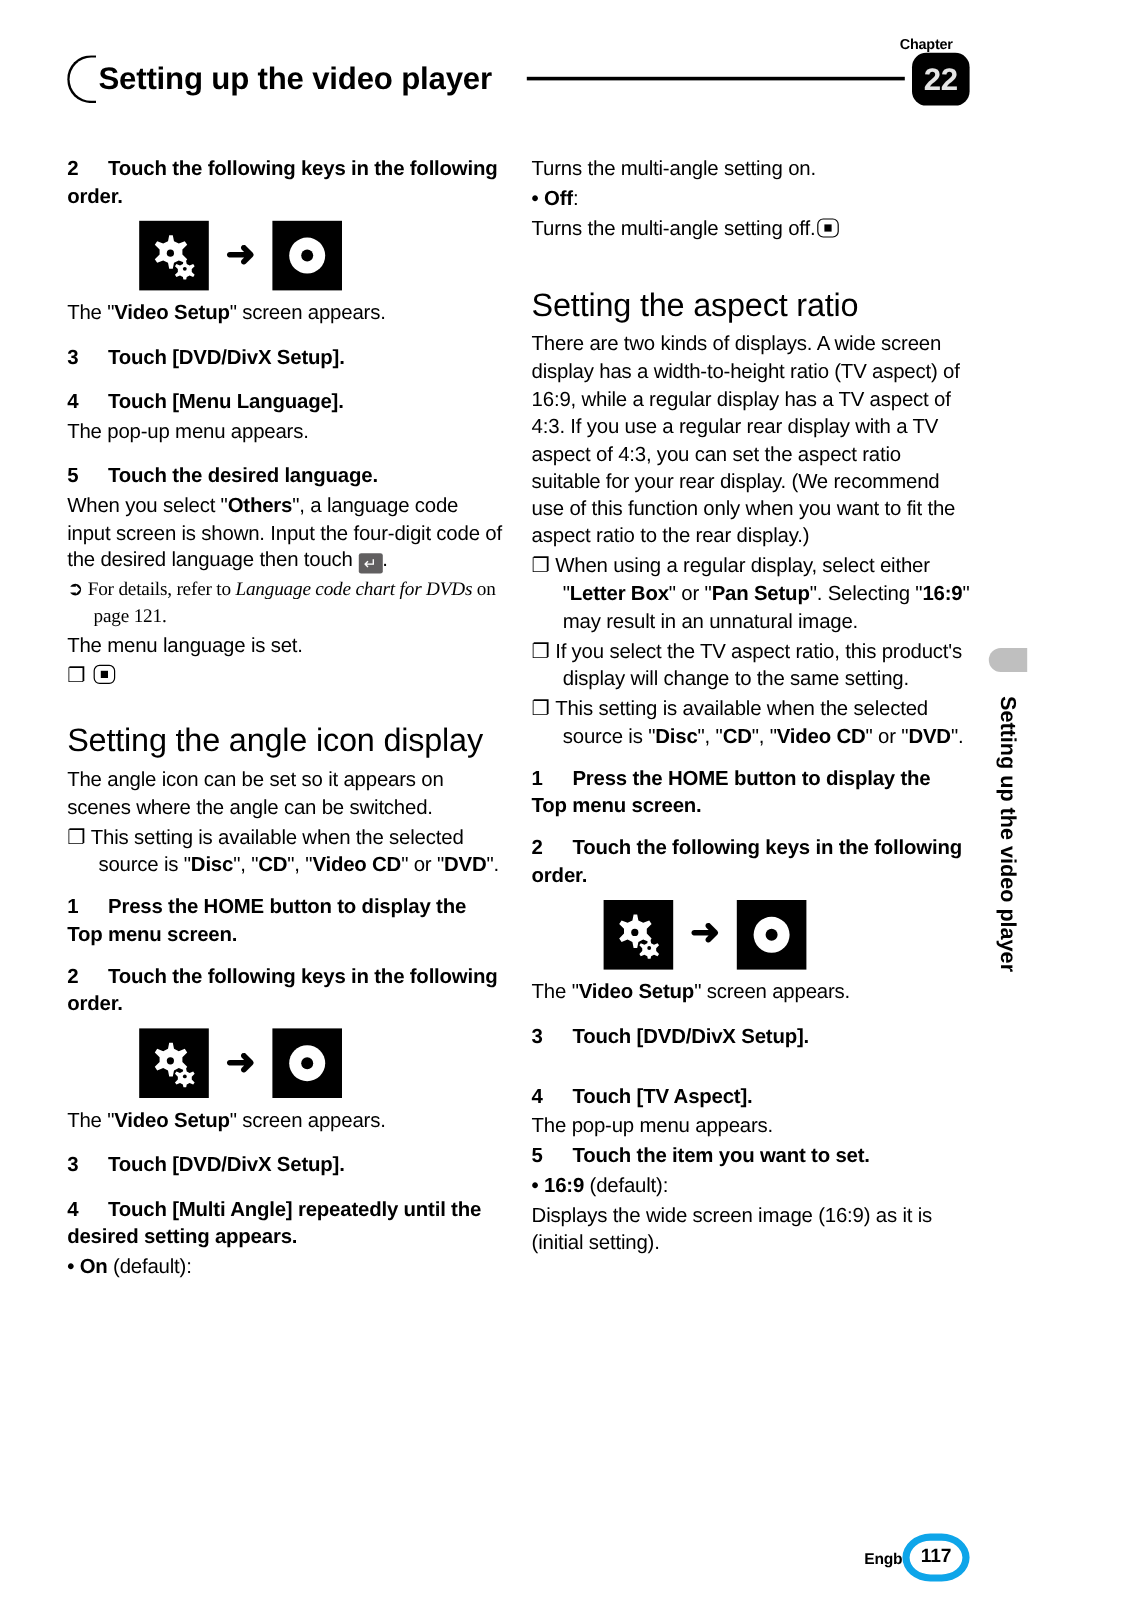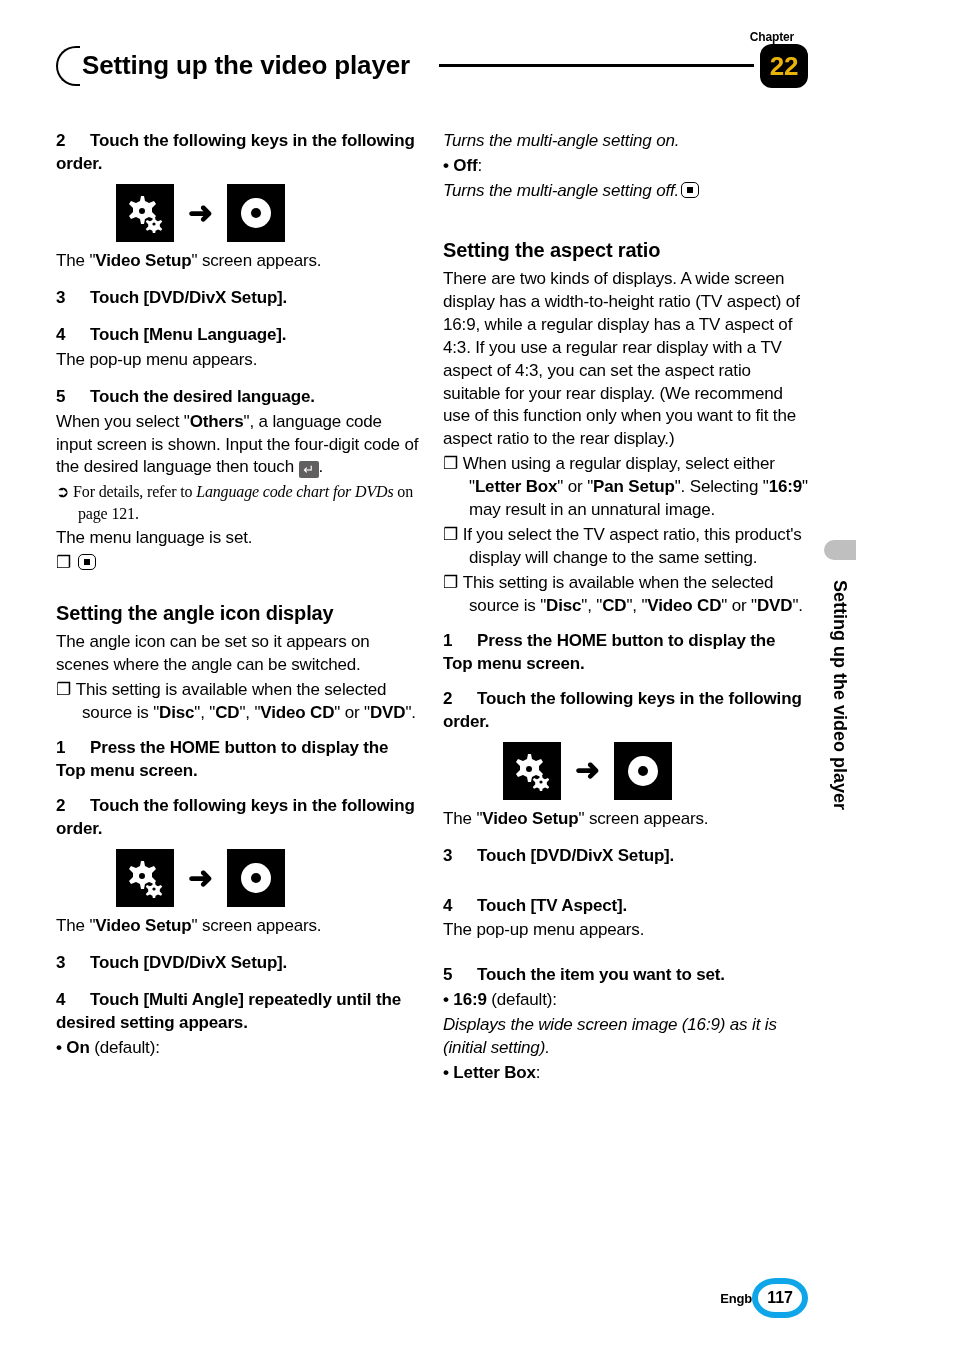--- a/index.html
+++ b/index.html
@@ -69,21 +69,21 @@
     background: #000;
   }
   .chapter-badge {
     position: absolute;
     right: 0;
     top: 14px;
     width: 48px;
     height: 44px;
     background: #000;
     border-radius: 12px;
-    color: #eab308;
+    color: #e5e5e5;
     font-size: 26px;
     font-weight: 800;
     display: flex;
     align-items: center;
     justify-content: center;
   }
   
   .cols {
     display: flex;
     gap: 22px;
@@ -96,22 +96,22 @@
   .col p { margin: 0 0 2px 0; }
   .step {
     font-weight: 700;
     margin-top: 6px;
   }
   .step .num {
     display: inline-block;
     width: 34px;
   }
   .h2 {
-    font-size: 20px;
-    font-weight: 700;
+    font-size: 27px;
+    font-weight: 400;
     margin-top: 28px;
     margin-bottom: 6px;
     line-height: 1.15;
   }
   .icon-row {
     display: flex;
     align-items: center;
     gap: 14px;
     margin: 8px 0 8px 60px;
   }
@@ -152,21 +152,20 @@
     margin-left: 26px;
     text-indent: -20px;
     padding-left: 20px;
   }
   .bullet::before {
     content: "• ";
     font-weight: 700;
   }
   .bullet-body {
     margin-left: 46px;
-    font-style: italic;
   }
   .end-mark {
     display: inline-block;
     border: 1.5px solid #000;
     border-radius: 5px;
     width: 16px;
     height: 14px;
     vertical-align: -2px;
     position: relative;
     margin-left: 2px;
@@ -360,24 +359,23 @@
         </div>
       </div>
 
       <p><span>The "</span><b>Video Setup</b><span>" screen appears.</span></p>
 
       <p class="step" style="margin-top:14px"><span class="num">3</span><span>Touch [DVD/DivX Setup].</span></p>
 
       <p class="step" style="margin-top:27px"><span class="num">4</span><span>Touch [TV Aspect].</span></p>
       <p>The pop-up menu appears.</p>
 
-      <p class="step" style="margin-top:22px"><span class="num">5</span><span>Touch the item you want to set.</span></p>
+      <p class="step" style="margin-top:2px"><span class="num">5</span><span>Touch the item you want to set.</span></p>
       <p class="bullet"><b>16:9</b><span> (default):</span></p>
       <p class="bullet-body">Displays the wide screen image (16:9) as it is (initial setting).</p>
-      <p class="bullet"><b>Letter Box</b><span>:</span></p>
     </div>
   </div>
 
   <div class="side-tab"></div>
   <div class="vert-text">Setting up the video player</div>
 
   <div class="footer">
     <span class="lang">Engb</span>
     <span class="page-num">117</span>
   </div>

